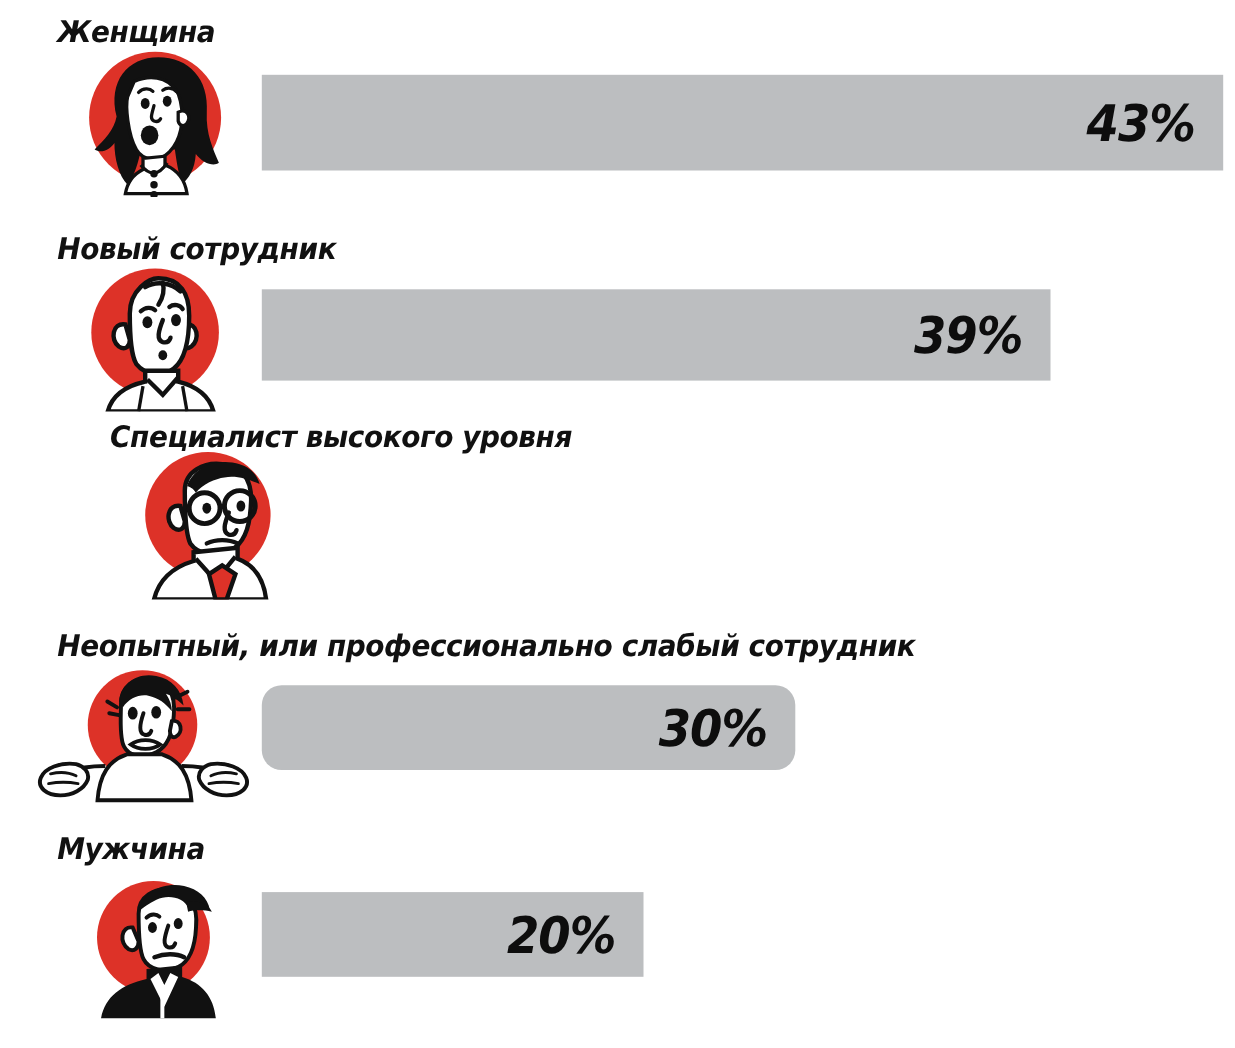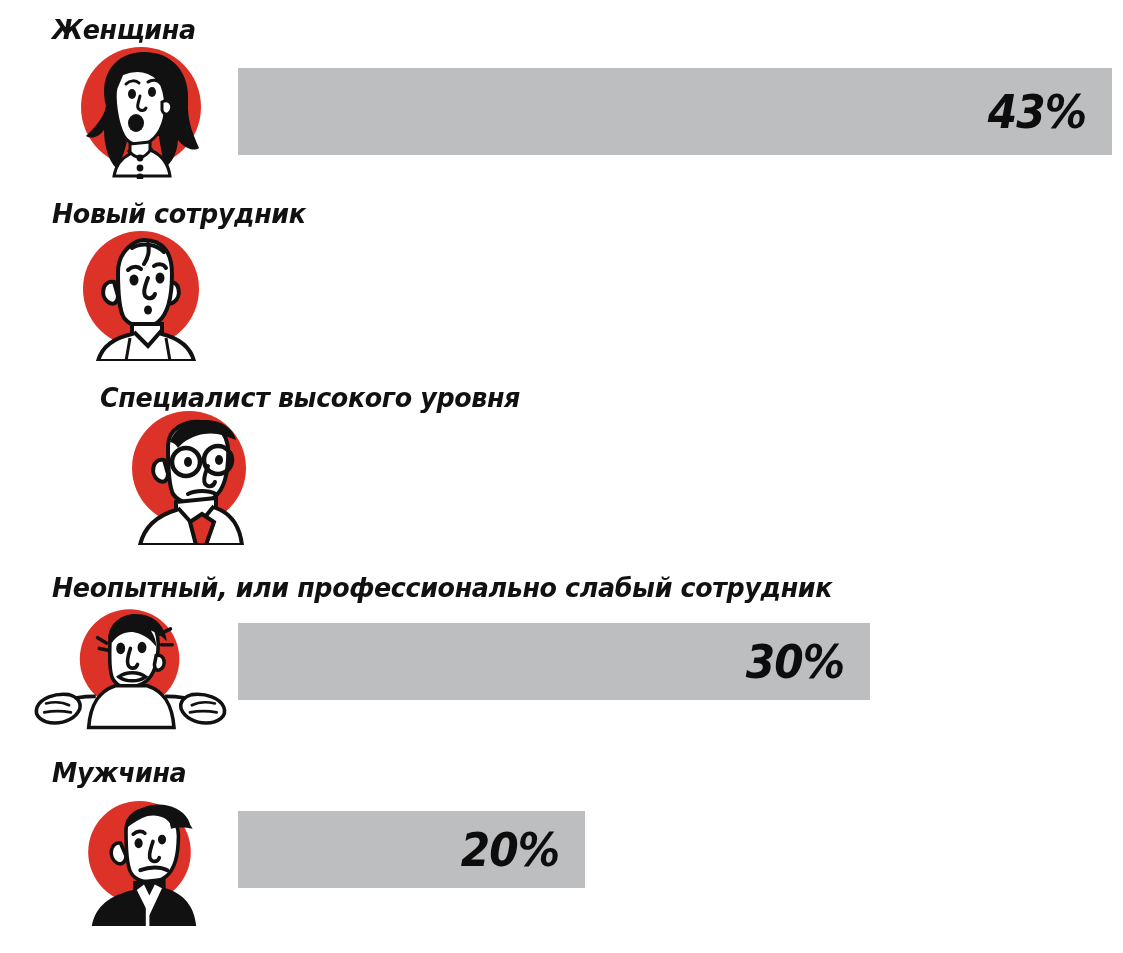--- a/index.html
+++ b/index.html
@@ -111,21 +111,21 @@
         <circle cx="96" cy="124" r="3.4" fill="#111111"></circle>
         <circle cx="96" cy="133" r="3.4" fill="#111111"></circle>
       </svg>
     </div>
 
     <div class="bar" style="left:238px;top:62px;width:830px;height:87px;padding-left:44px;">
       <span class="bar-value">43%</span>
     </div>
   </div>
 
-  <div class="row" style="top:192px;height:180px;">
+  <div class="row" style="top:205px;height:180px;">
     <div class="row-label" style="top:6px;">Новый сотрудник</div>
 
     <div class="avatar" style="top:34px;">
       <svg viewBox="0 0 200 135" xmlns="http://www.w3.org/2000/svg">
         <circle cx="97" cy="63" r="58" fill="#dd3228"></circle>
 
         <path d="M70 56 C58 54 56 70 64 76 C70 80 74 76 74 70 Z" fill="#ffffff" stroke="#111111" stroke-width="4"></path>
         <path d="M124 56 C136 54 138 70 130 76 C124 80 120 76 120 70 Z" fill="#ffffff" stroke="#111111" stroke-width="4"></path>
 
         <path d="M74 46 C74 24 92 14 100 14 C120 14 128 28 128 48 C128 72 124 88 114 96
@@ -144,20 +144,23 @@
 
         <ellipse cx="104" cy="84" rx="4" ry="4.5" fill="#111111"></ellipse>
 
         <path d="M88 98 L88 108 C70 112 58 120 54 135 L150 135 C146 120 134 112 118 108 L118 98 Z" fill="#ffffff" stroke="#111111" stroke-width="4"></path>
         <path d="M90 106 L104 120 L118 104" stroke="#111111" stroke-width="4" fill="none"></path>
         <path d="M86 112 L82 135" stroke="#111111" stroke-width="3" fill="none"></path>
         <path d="M122 112 L126 135" stroke="#111111" stroke-width="3" fill="none"></path>
       </svg>
     </div>
 
+    <div class="bar" style="left:238px;top:58px;width:717px;height:83px;">
+      <span class="bar-value">39%</span>
+    </div>
   </div>
 
   <div class="row" style="top:378px;height:180px;margin-left:48px;">
     <div class="row-label" style="top:4px;">Специалист высокого уровня</div>
 
     <div class="avatar" style="top:32px;">
       <svg viewBox="0 0 200 135" xmlns="http://www.w3.org/2000/svg">
         <circle cx="97" cy="58" r="57" fill="#dd3228"></circle>
 
         <path d="M72 50 C60 48 58 64 66 70 C72 74 76 70 76 64 Z" fill="#ffffff" stroke="#111111" stroke-width="4"></path>
@@ -219,21 +222,21 @@
                  C58 106 52 100 44 98 Z" fill="#ffffff" stroke="#111111" stroke-width="4"></path>
         <path d="M18 108 C26 106 36 106 44 110 M16 118 C26 116 36 116 46 118" stroke="#111111" stroke-width="3" fill="none" stroke-linecap="round"></path>
 
         <path d="M152 100 C168 100 180 102 188 106" stroke="#111111" stroke-width="4" fill="none"></path>
         <path d="M182 98 C198 96 214 102 218 112 C222 122 212 130 198 130 C186 130 174 124 170 114
                  C168 106 174 100 182 98 Z" fill="#ffffff" stroke="#111111" stroke-width="4"></path>
         <path d="M208 108 C200 106 190 106 182 110 M210 118 C200 116 190 116 180 118" stroke="#111111" stroke-width="3" fill="none" stroke-linecap="round"></path>
       </svg>
     </div>
 
-    <div class="bar" style="left:238px;top:55px;width:632px;height:77px;">
+    <div class="bar" style="left:238px;top:55px;width:485px;height:77px;border-radius:18px;">
       <span class="bar-value">30%</span>
     </div>
   </div>
 
   <div class="row" style="top:753px;height:200px;">
     <div class="row-label" style="top:4px;">Мужчина</div>
 
     <div class="avatar" style="top:38px;height:150px;">
       <svg viewBox="0 0 200 150" xmlns="http://www.w3.org/2000/svg">
         <circle cx="95" cy="68" r="57" fill="#dd3228"></circle>

